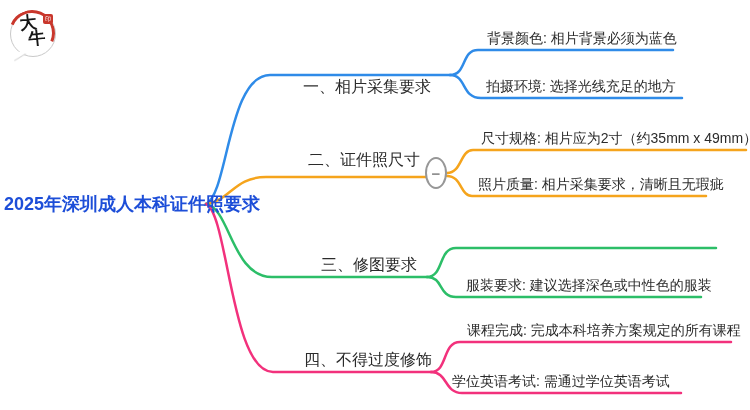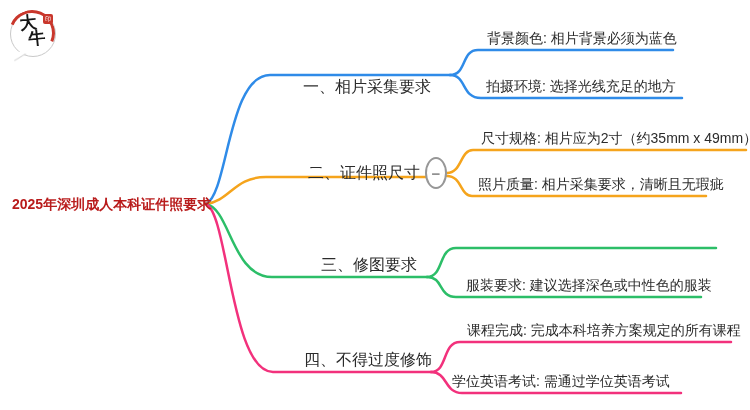--- a/index.html
+++ b/index.html
@@ -5,26 +5,26 @@
   html,body{margin:0;padding:0;background:#ffffff;}
   .stage{
     position:relative;width:750px;height:410px;overflow:hidden;background:#ffffff;
     font-family:"Liberation Sans","DejaVu Sans",sans-serif;
   }
   svg.links{position:absolute;left:0;top:0;z-index:1;}
   svg.links path{fill:none;stroke-width:2.5;stroke-linecap:round;}
 
   
   .node{position:absolute;z-index:2;white-space:nowrap;color:#2b2b2b;}
-  .root-node{left:12px;top:193px;font-size:14px;font-weight:700;color:#b91c1c;line-height:22px;}
+  .root-node{left:4px;top:193px;font-size:18px;font-weight:700;color:#1d4ed8;line-height:22px;}
   .branch-node{font-size:16px;font-weight:500;line-height:22px;height:22px;}
   .sub-node{font-size:14px;font-weight:500;line-height:20px;height:20px;}
 
   .n-b1{left:303px;top:52px;margin-top:24px;}
-  .n-b2{left:308px;top:162px;text-align:right;}
+  .n-b2{left:308px;top:149px;text-align:right;}
   .n-b3{left:309px;top:254px;margin-left:12px;}
   .n-b4{left:304px;top:349px;}
 
   .n-s1a{left:487px;top:28px;}
   .n-s1b{left:486px;top:76px;}
   .n-s2a{left:481px;top:128px;}
   .n-s2b{left:478px;top:174px;}
   .n-s3a{left:467px;top:226px;}
   .n-s3b{left:466px;top:275px;}
   .n-s4a{left:467px;top:320px;}

